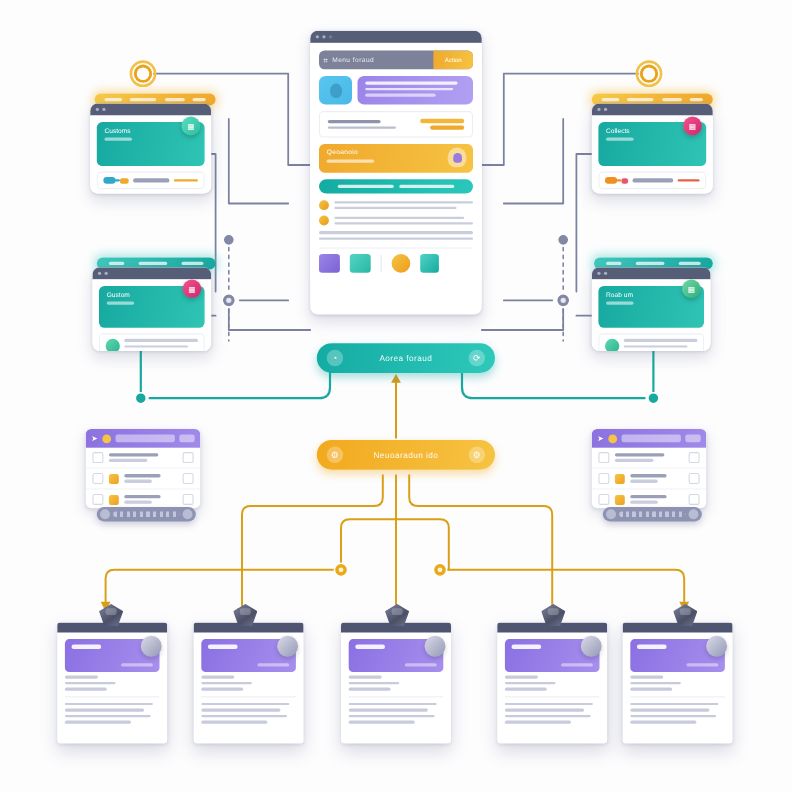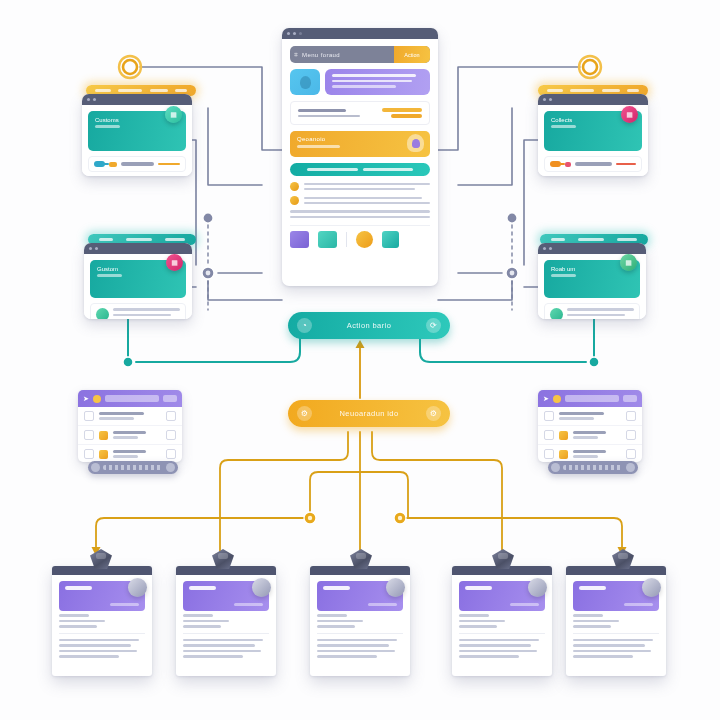--- a/index.html
+++ b/index.html
@@ -340,21 +340,21 @@
           <span class="ln" style="display:block;width:100%;margin-bottom:3px;"></span>
           <span class="ln" style="display:block;width:86%;margin-bottom:3px;"></span>
 
         </span>
       </div>
     </div>
   </div>
 
   <div class="pill teal" style="left:288px;top:312px;width:144px;height:27px;">
     <span class="ico">◔</span>
-    <span class="lbl">Action bario</span>
+    <span class="lbl">Aorea foraud</span>
     <span class="ico">⟳</span>
   </div>
   <div class="pill amber" style="left:288px;top:400px;width:144px;height:27px;">
     <span class="ico">⚙</span>
     <span class="lbl">Neuoaradun ido</span>
     <span class="ico">⚙</span>
   </div>
 
   <div class="panel" style="left:78px;top:390px;width:104px;height:72px;">
     <div class="phead">

